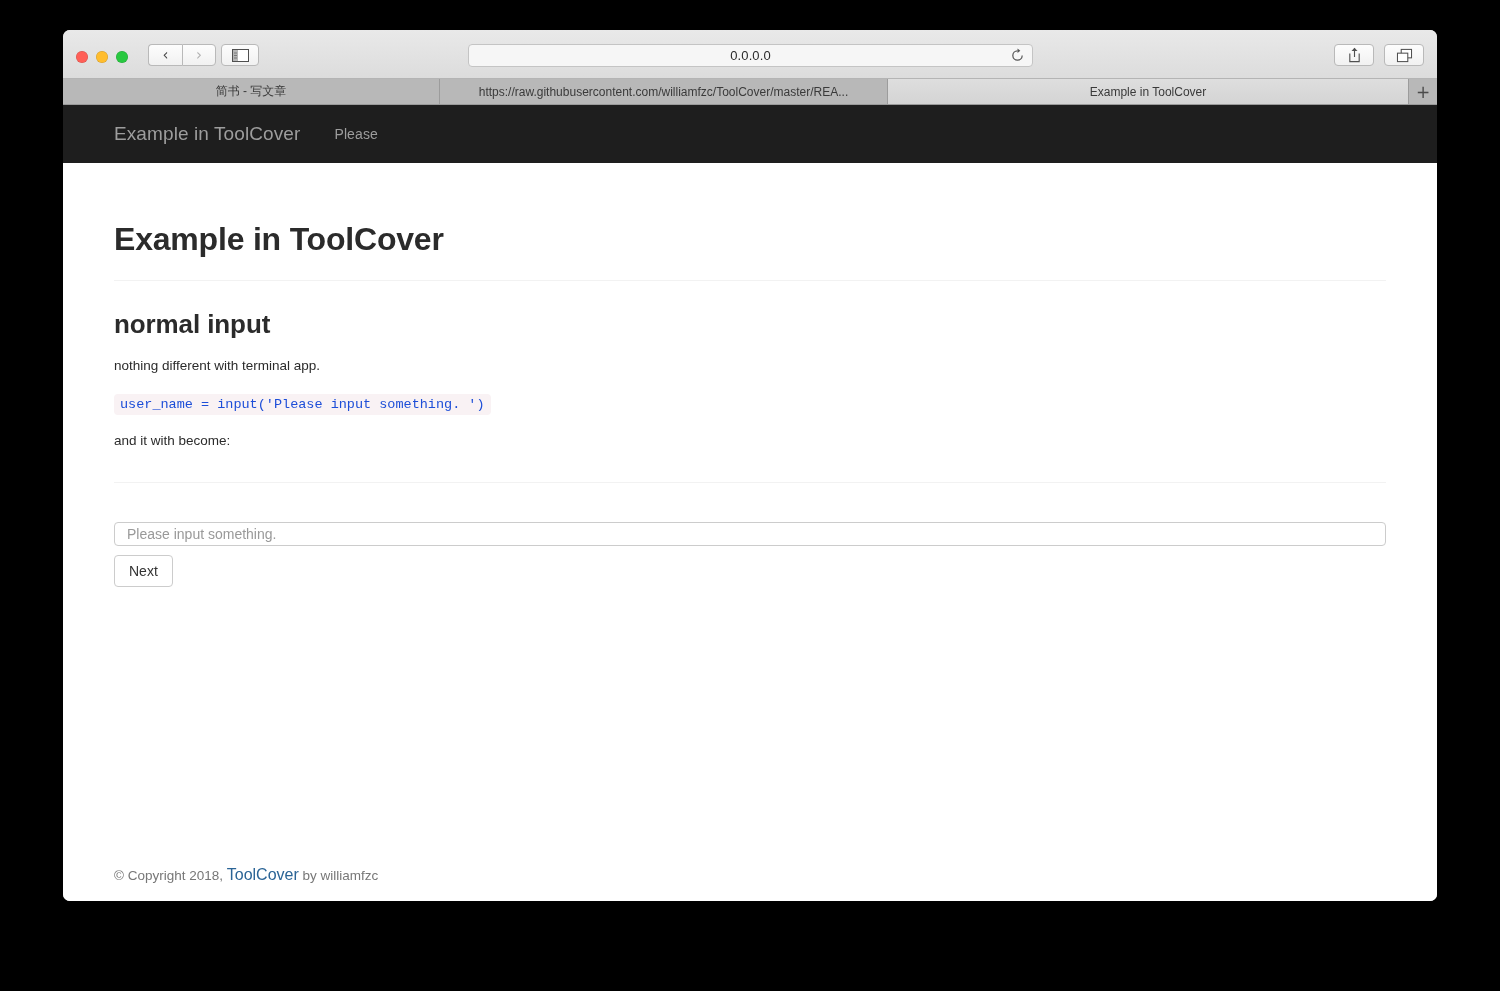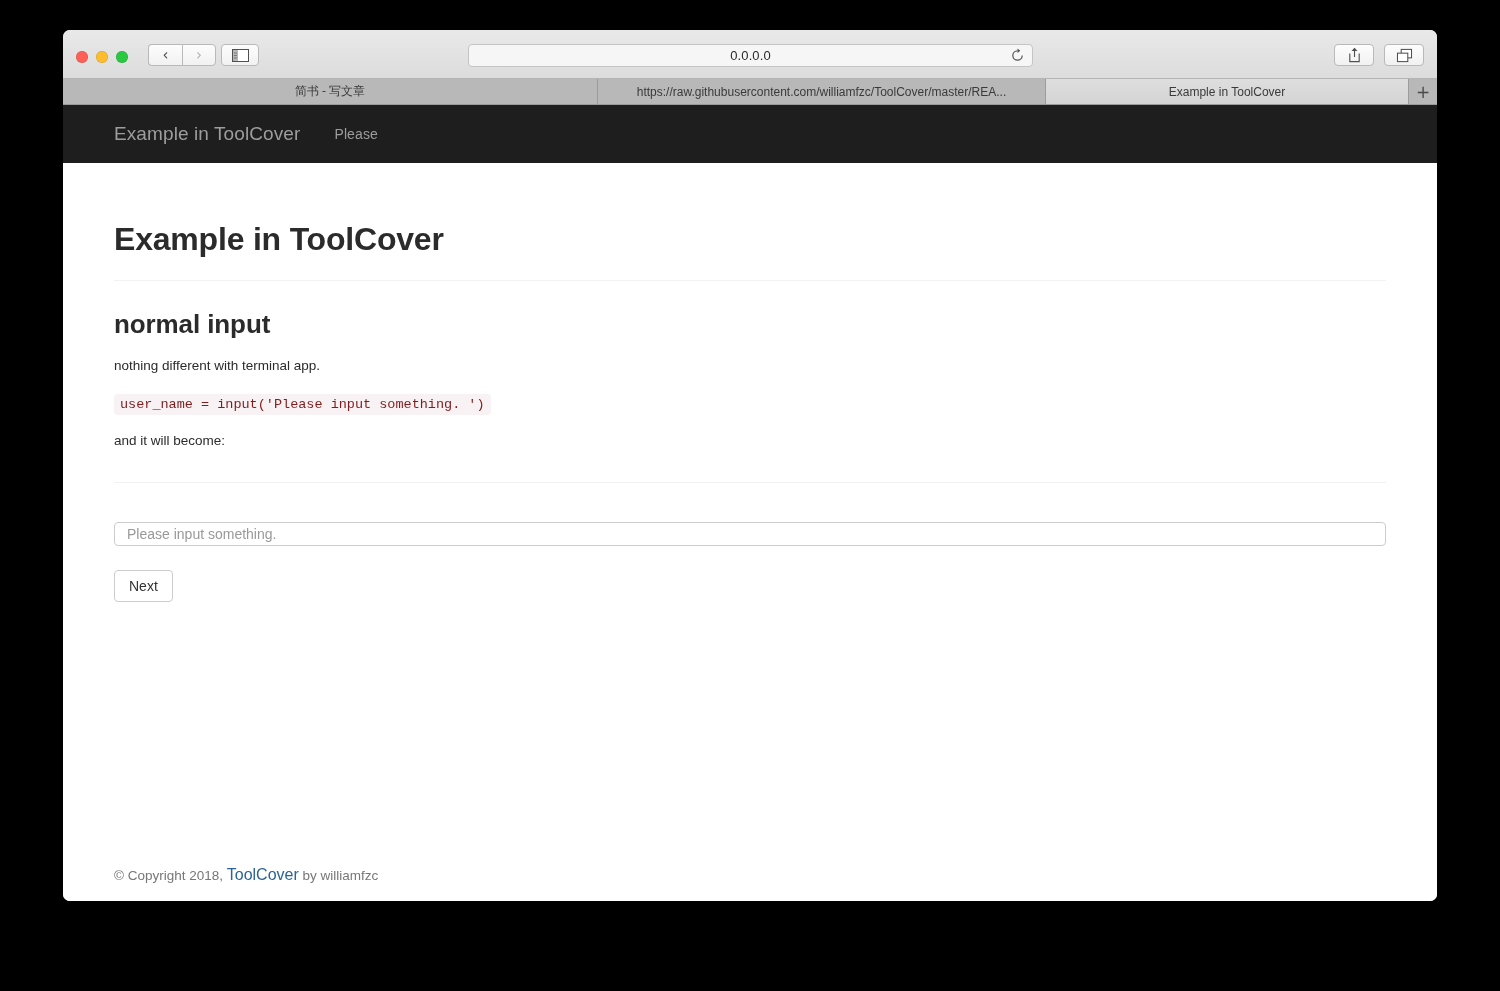--- a/index.html
+++ b/index.html
@@ -151,21 +151,21 @@
     align-items: center;
     justify-content: center;
     font-size: 12px;
     color: #3a3a3a;
     background: #b8b8b8;
     border-right: 1px solid #9c9c9c;
     overflow: hidden;
     white-space: nowrap;
     padding: 0 8px;
   }
-  .tab.t1 { width: 535px; font-family: Liberation Serif, serif; }
+  .tab.t1 { width: 377px; }
   .tab.t2 { width: 448px; }
   .tab.active {
     flex: 1;
     background: linear-gradient(to bottom, #dedede, #d4d4d4);
     border-right: 1px solid #9c9c9c;
   }
   .newtab {
     width: 28px;
     display: flex;
     align-items: center;
@@ -233,21 +233,21 @@
     color: #2b2b2b;
     margin: 17px 0 0 0;
     line-height: 1.4;
   }
   p.code-line {
     margin: 19px 0 0 0;
   }
   code.inline-code {
     font-family: "Liberation Mono", "DejaVu Sans Mono", monospace;
     font-size: 13.5px;
-    color: #7f1d1d;
+    color: #1d4ed8;
     background: #f9f2f4;
     padding: 3px 6px;
     border-radius: 4px;
     white-space: pre;
   }
   hr.rule2 {
     border: none;
     border-top: 1px solid #f2f2f2;
     margin: 31px 0 0 0;
   }
@@ -263,21 +263,21 @@
     color: #555555;
     border: 1px solid #cccccc;
     border-radius: 4px;
     background: #ffffff;
     outline: none;
     font-family: "Liberation Sans", sans-serif;
   }
   input.text-input::placeholder { color: #999999; }
 
   button.next-btn {
-    margin-top: 24px;
+    margin-top: 9px;
     padding: 7px 14px;
     font-size: 14px;
     color: #333333;
     background: #ffffff;
     border: 1px solid #cccccc;
     border-radius: 4px;
     font-family: "Liberation Sans", sans-serif;
     cursor: pointer;
   }
 
@@ -385,21 +385,21 @@
       <hr class="rule">
 
       <h2 class="section-title">normal input</h2>
 
       <p class="para">nothing different with terminal app.</p>
 
       <p class="para code-line">
         <code class="inline-code">user_name = input('Please input something. ')</code>
       </p>
 
-      <p class="para">and it will become:</p>
+      <p class="para">and it with become:</p>
 
       <hr class="rule2">
 
       <div class="form-area">
         <input class="text-input" type="text" placeholder="Please input something." style="">
         <button class="next-btn">Next</button>
       </div>
     </div>
 
     <div class="footer">

